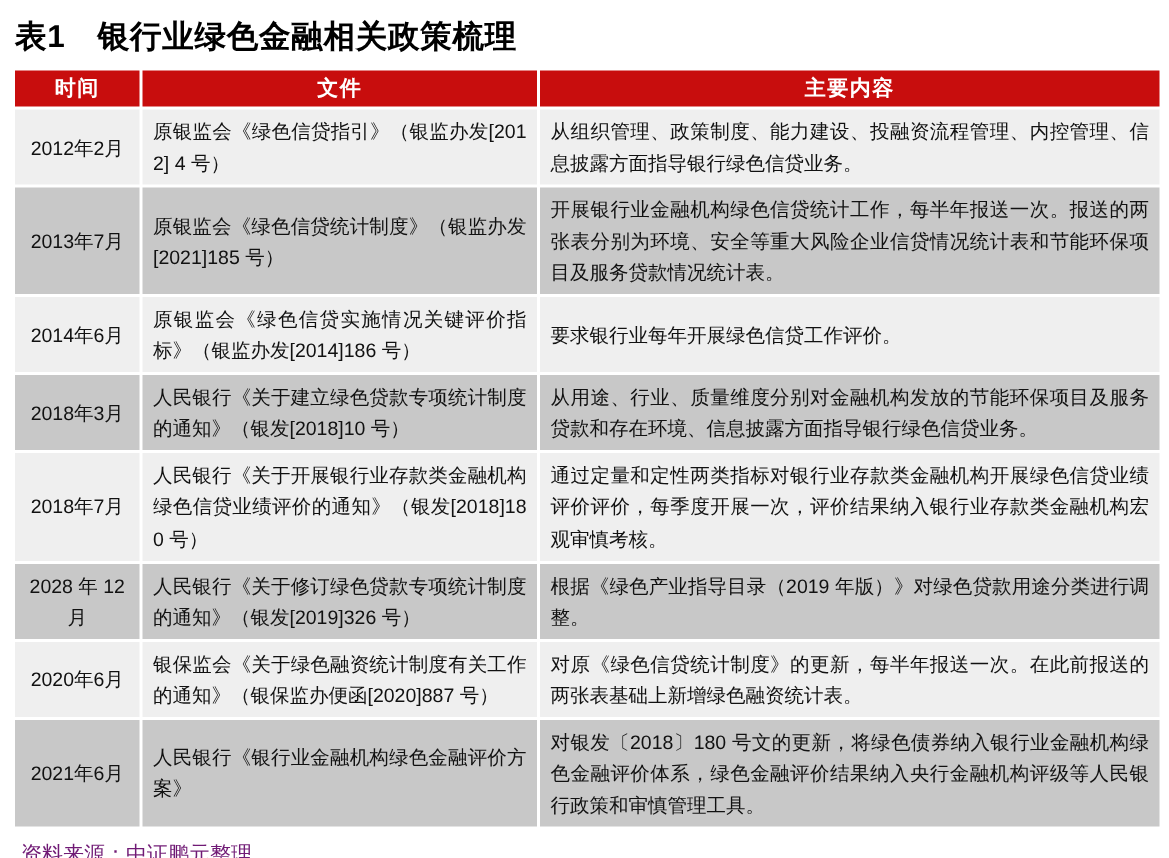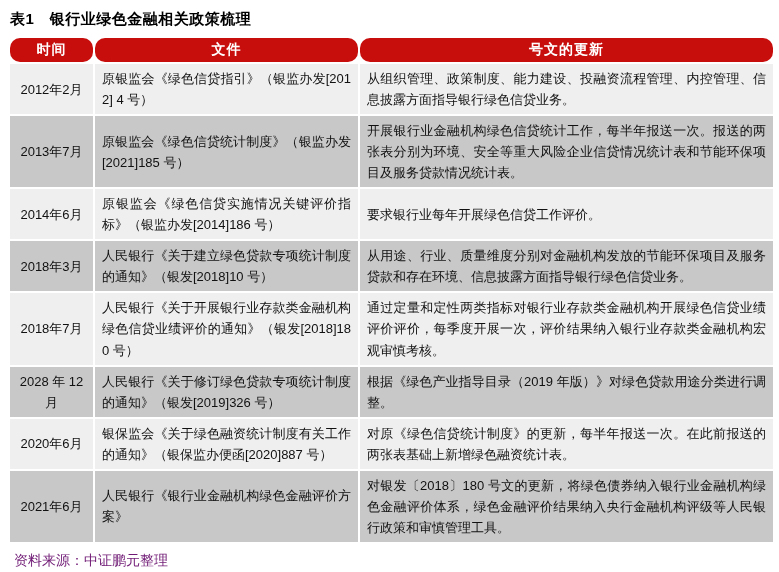--- a/index.html
+++ b/index.html
@@ -10,41 +10,40 @@
     font-family: "Liberation Sans", "DejaVu Sans", sans-serif;
     color: #111111;
   }
   .page {
     width: 779px;
     min-height: 572px;
     box-sizing: border-box;
     padding: 8px 8px 6px 8px;
   }
   .table-title {
-    font-size: 15px;
+    font-size: 21px;
     font-weight: bold;
     color: #000000;
     margin: 2px 0 7px 2px;
     letter-spacing: 0.5px;
   }
   table.policy-table {
     border-collapse: separate;
     border-spacing: 2px;
     width: 763px;
     table-layout: fixed;
   }
   table.policy-table th {
     background: #C80D0D;
     color: #ffffff;
     font-size: 14px;
     font-weight: bold;
     text-align: center;
     padding: 3px 4px;
     letter-spacing: 1px;
-    border-radius: 10px;
   }
   table.policy-table td {
     font-size: 13px;
     line-height: 1.62;
     padding: 4px 7px;
     vertical-align: middle;
     text-align: justify;
     word-break: break-all;
   }
   table.policy-table td.time-cell {
@@ -72,21 +71,21 @@
   <table class="policy-table">
     <colgroup>
       <col class="c-time">
         <col class="c-doc">
         <col class="c-content">
     </colgroup>
     <thead>
       <tr>
         <th>时间</th>
         <th>文件</th>
-        <th>号文的更新</th>
+        <th>主要内容</th>
       </tr>
     </thead>
     <tbody>
       <tr>
         <td class="time-cell">2012年2月</td>
         <td>原银监会《绿色信贷指引》（银监办发[2012] 4 号）</td>
         <td>从组织管理、政策制度、能力建设、投融资流程管理、内控管理、信息披露方面指导银行绿色信贷业务。</td>
       </tr>
       <tr>
         <td class="time-cell">2013年7月</td>

